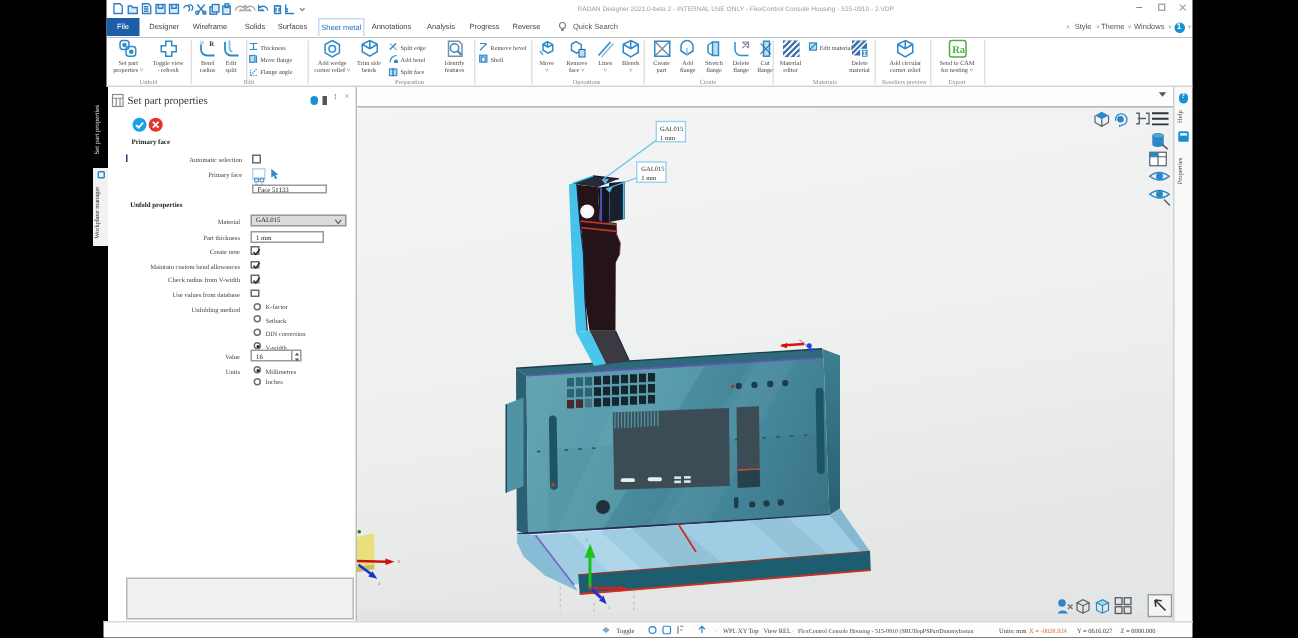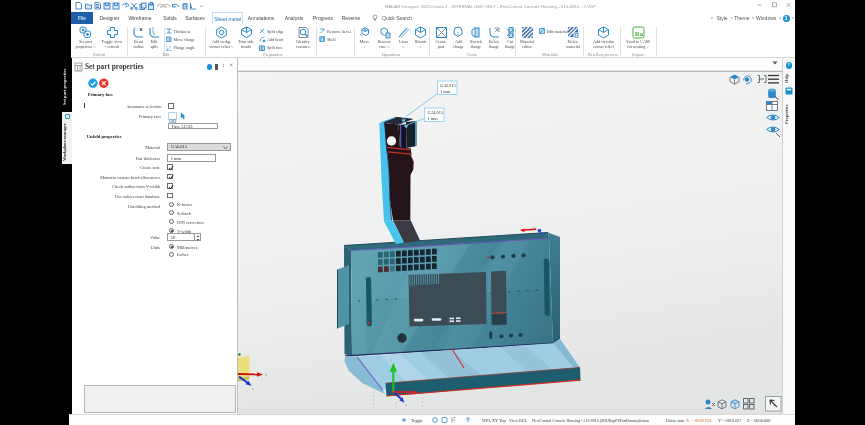--- a/index.html
+++ b/index.html
@@ -1,20 +1,20 @@
 <!DOCTYPE html>
 <html><head>
 <meta charset="utf-8">
 <style>
 *{margin:0;padding:0;box-sizing:border-box;}
 html,body{background:#000;}
 #scene{position:relative;width:865px;height:425px;background:#000;overflow:hidden;
   font-family:"Liberation Sans",sans-serif;-webkit-font-smoothing:antialiased;}
 .abs{position:absolute;}
-.t{position:absolute;white-space:nowrap;font-weight:bold;}
+.t{position:absolute;white-space:nowrap;}
 
 #titlebar{left:71px;top:0;width:724px;height:12px;background:#fff;}
 #tabrow{left:71px;top:12px;width:724px;height:13px;background:#fff;}
 .tab{position:absolute;top:0;height:12px;line-height:12px;font-size:5px;color:#444;text-align:center;}
 #ribbon{left:71px;top:25px;width:724px;height:33px;background:#fff;border-bottom:1px solid #d4d4d4;}
 .sep{position:absolute;top:2px;height:29px;width:1px;background:#e0e0e0;}
 .glabel{position:absolute;top:27px;font-size:4.2px;color:#888;text-align:center;white-space:nowrap;}
 .bigbtn{position:absolute;top:1px;text-align:center;font-size:4.2px;color:#4a4a4a;line-height:4.9px;}
 .bigbtn svg{display:block;margin:0 auto 1px auto;}
 .smallbtn{position:absolute;font-size:4.2px;color:#4a4a4a;white-space:nowrap;display:flex;align-items:center;}

